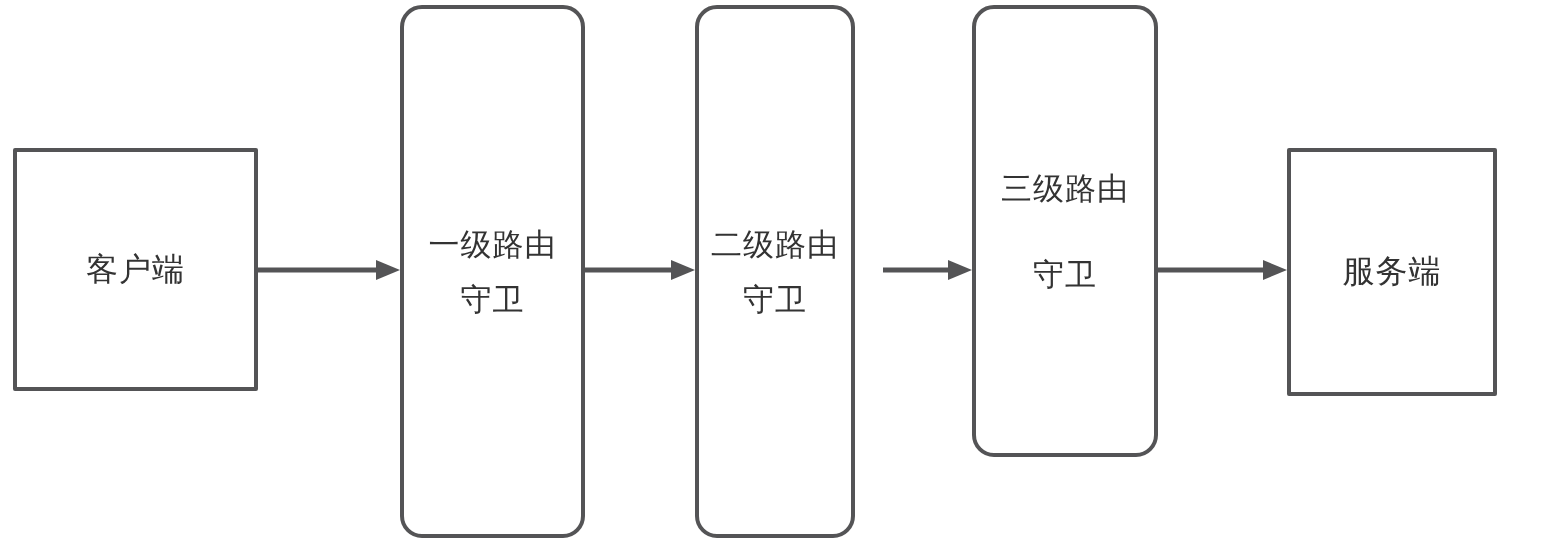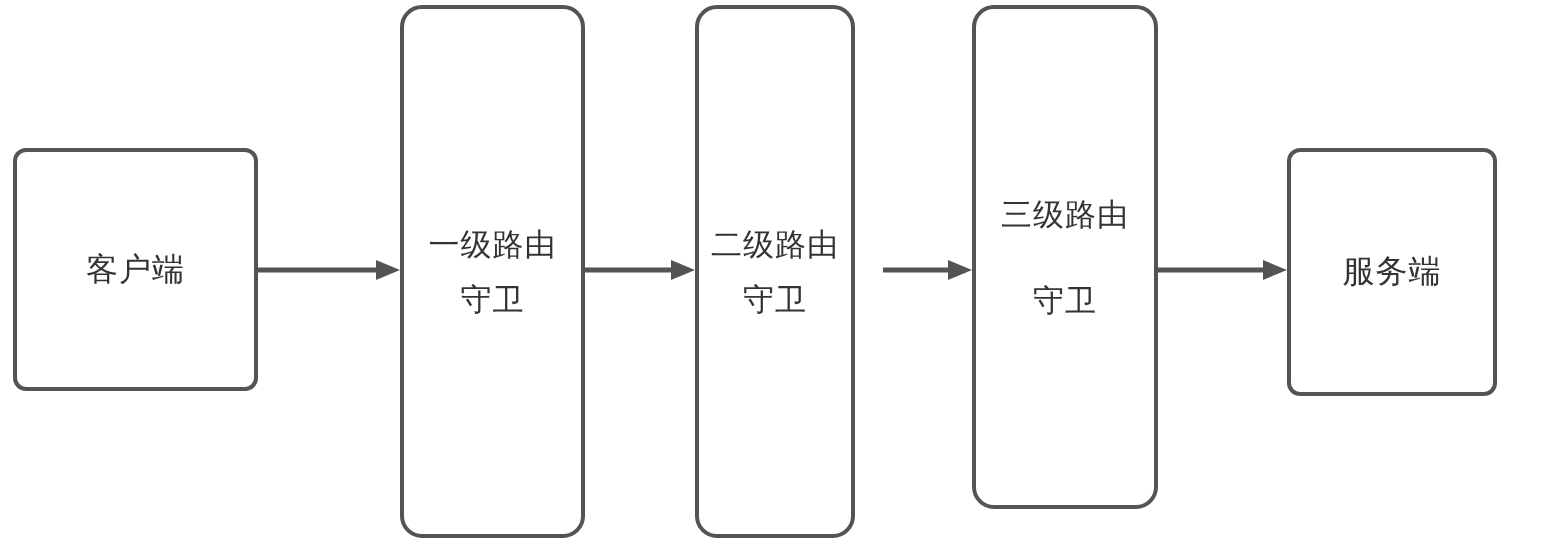--- a/index.html
+++ b/index.html
@@ -21,37 +21,37 @@
     border: 4px solid #545456;
     background: #ffffff;
     color: #333333;
     display: flex;
     flex-direction: column;
     align-items: center;
     justify-content: center;
     text-align: center;
   }
   .node.square {
-    border-radius: 13px;
+    border-radius: 2px;
     font-size: 32px;
     letter-spacing: 1px;
   }
   .node.pill {
     border-radius: 22px;
     font-size: 31px;
     letter-spacing: 1px;
   }
   .pill .line {
     display: block;
     line-height: 55px;
   }
   #node-client { left: 13px;   top: 148px; width: 245px; height: 243px; }
   #node-guard-1 { left: 400px; top: 5px;   width: 185px; height: 533px; }
   #node-guard-2 { left: 695px; top: 5px;   width: 160px; height: 533px; }
-  #node-guard-3 { left: 972px; top: 5px;   width: 186px; height: 504px; gap: 31px; }
+  #node-guard-3 { left: 972px; top: 5px;   width: 186px; height: 452px; gap: 31px; }
   #node-server { left: 1287px; top: 148px; width: 210px; height: 248px; }
   svg.arrows {
     position: absolute;
     left: 0;
     top: 0;
     width: 1547px;
     height: 545px;
     pointer-events: none;
   }
 </style>

